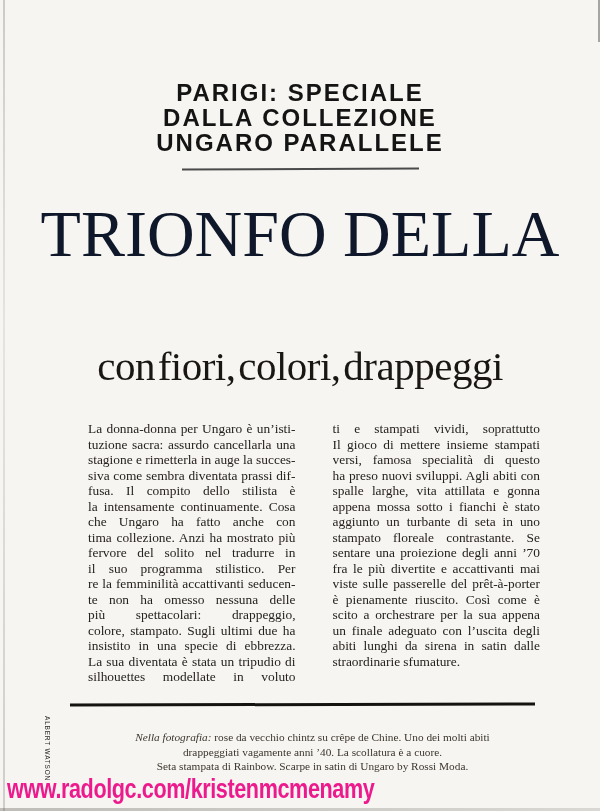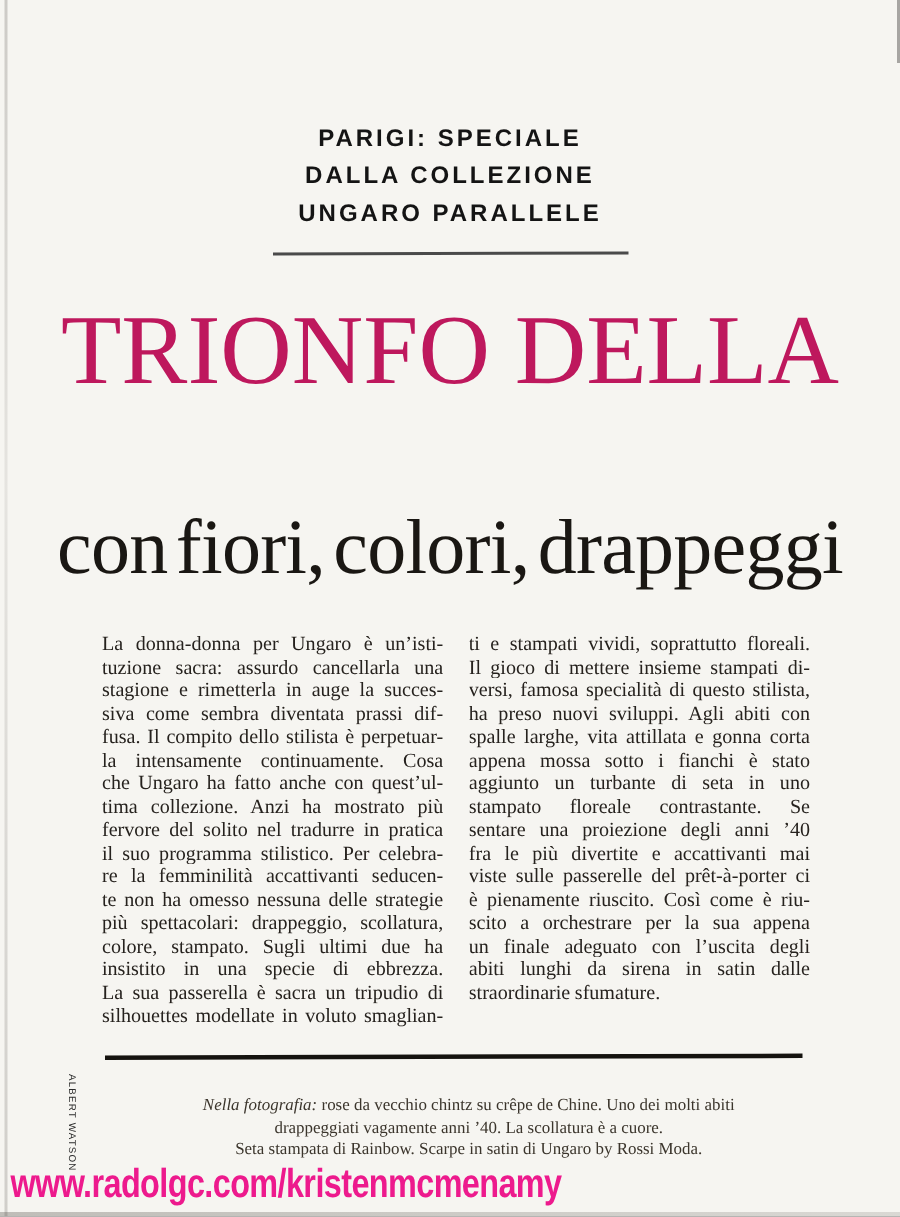--- a/index.html
+++ b/index.html
@@ -9,31 +9,31 @@
     font-family:"Liberation Serif","DejaVu Serif",serif;color:#26221e;
   }
   .page-edge-left{position:absolute;left:3px;top:0;bottom:0;width:2px;
     background:linear-gradient(to bottom,rgba(110,105,100,.30),rgba(110,105,100,.12) 40%,rgba(110,105,100,.28));}
   .page-edge-bottom{position:absolute;left:0;right:0;bottom:0;height:3px;
     background:linear-gradient(to right,rgba(90,85,78,.35),rgba(90,85,78,.18));}
   .page-edge-topright{position:absolute;right:0;top:0;width:2px;height:42px;background:rgba(70,68,66,.45);}
 
   .kicker{position:absolute;top:80px;left:0;width:100%;text-align:center;
     font-family:"Liberation Sans","DejaVu Sans",sans-serif;font-weight:700;
-    font-size:16px;line-height:25px;letter-spacing:2px;color:#141414;}
+    font-size:24px;line-height:25px;letter-spacing:2px;color:#141414;}
   .kicker-rule{width:237px;height:2px;background:#4a4a4a;margin:13px auto 0;transform:rotate(-.2deg);}
 
   .headline{position:absolute;top:196px;left:0;width:100%;margin:0;text-align:center;
-    font-weight:400;font-size:66px;line-height:76px;letter-spacing:0;color:#be185d;}
+    font-weight:400;font-size:66px;line-height:76px;letter-spacing:0;color:#0f172a;}
   .subtitle{position:absolute;top:341px;left:0;width:100%;text-align:center;
-    font-size:52px;line-height:50px;color:#1a1713;word-spacing:-7px;letter-spacing:-.5px;}
+    font-size:41px;line-height:50px;color:#1a1713;word-spacing:-7px;letter-spacing:-.5px;}
 
   .columns{position:absolute;top:421px;left:68px;width:472px;display:flex;gap:17px;}
   .col{flex:1;font-size:13.4px;line-height:15.5px;color:#26221e;}
-  .tline{text-align:justify;text-align-last:justify;height:15.5px;overflow:hidden;word-spacing:-.3px;}
+  .tline{text-align:justify;text-align-last:justify;height:15.5px;overflow:hidden;word-spacing:-.3px;margin-left:20px;}
   .col .tline:last-child{text-align-last:left;}
   .col.justify-last .tline:last-child{text-align-last:justify;}
 
   .caption-rule{position:absolute;top:703px;left:70px;width:465px;height:2.5px;background:#15130f;transform:rotate(-.15deg);}
   .caption{position:absolute;top:730px;left:85px;width:455px;text-align:center;
     font-size:11.3px;line-height:14.6px;color:#3b352c;}
   .caption em{font-style:italic;}
 
   .credit{position:absolute;left:44px;top:716px;writing-mode:vertical-rl;
     font-family:"Liberation Sans","DejaVu Sans",sans-serif;font-size:6.5px;
@@ -76,33 +76,33 @@
         <div class="tline">la intensamente continuamente. Cosa</div>
         <div class="tline">che Ungaro ha fatto anche con quest’ul-</div>
         <div class="tline">tima collezione. Anzi ha mostrato più</div>
         <div class="tline">fervore del solito nel tradurre in pratica</div>
         <div class="tline">il suo programma stilistico. Per celebra-</div>
         <div class="tline">re la femminilità accattivanti seducen-</div>
         <div class="tline">te non ha omesso nessuna delle strategie</div>
         <div class="tline">più spettacolari: drappeggio, scollatura,</div>
         <div class="tline">colore, stampato. Sugli ultimi due ha</div>
         <div class="tline">insistito in una specie di ebbrezza.</div>
-        <div class="tline">La sua passerella è sacra un tripudio di</div>
+        <div class="tline">La sua diventata è stata un tripudio di</div>
         <div class="tline">silhouettes modellate in voluto smaglian-</div>
       </div>
     <div class="col">
         <div class="tline">ti e stampati vividi, soprattutto floreali.</div>
         <div class="tline">Il gioco di mettere insieme stampati di-</div>
         <div class="tline">versi, famosa specialità di questo stilista,</div>
         <div class="tline">ha preso nuovi sviluppi. Agli abiti con</div>
         <div class="tline">spalle larghe, vita attillata e gonna corta</div>
         <div class="tline">appena mossa sotto i fianchi è stato</div>
         <div class="tline">aggiunto un turbante di seta in uno</div>
         <div class="tline">stampato floreale contrastante. Se</div>
-        <div class="tline">sentare una proiezione degli anni ’40</div>
+        <div class="tline">sentare una proiezione degli anni ’70</div>
         <div class="tline">fra le più divertite e accattivanti mai</div>
         <div class="tline">viste sulle passerelle del prêt-à-porter ci</div>
         <div class="tline">è pienamente riuscito. Così come è riu-</div>
         <div class="tline">scito a orchestrare per la sua appena</div>
         <div class="tline">un finale adeguato con l’uscita degli</div>
         <div class="tline">abiti lunghi da sirena in satin dalle</div>
         <div class="tline">straordinarie sfumature.</div>
       </div>
   </main>
 

